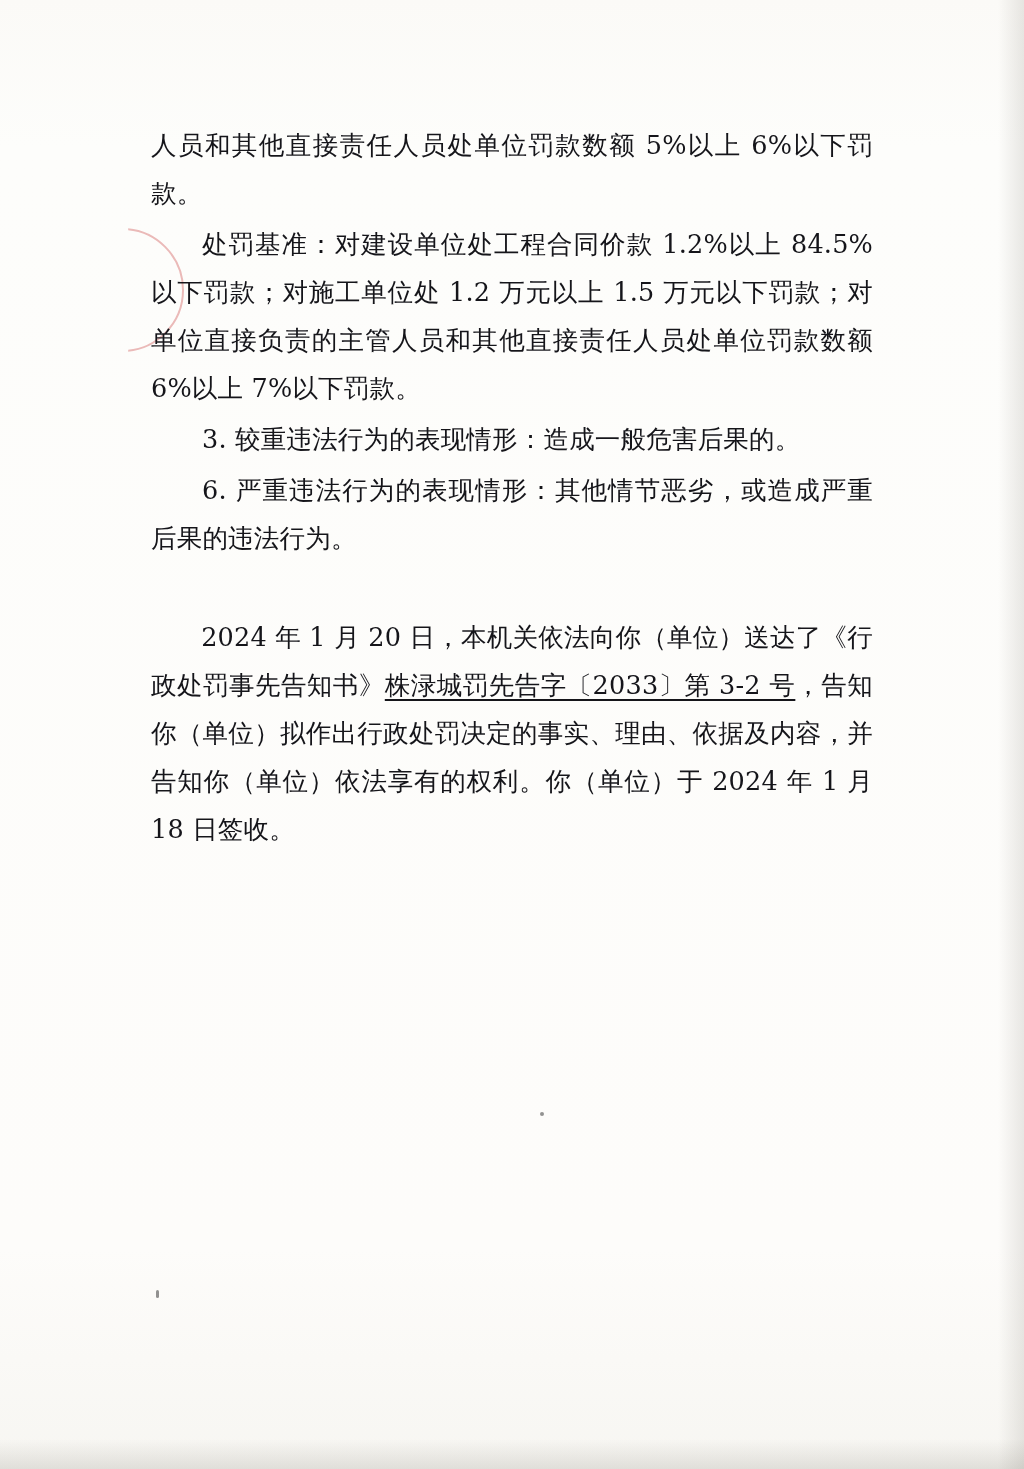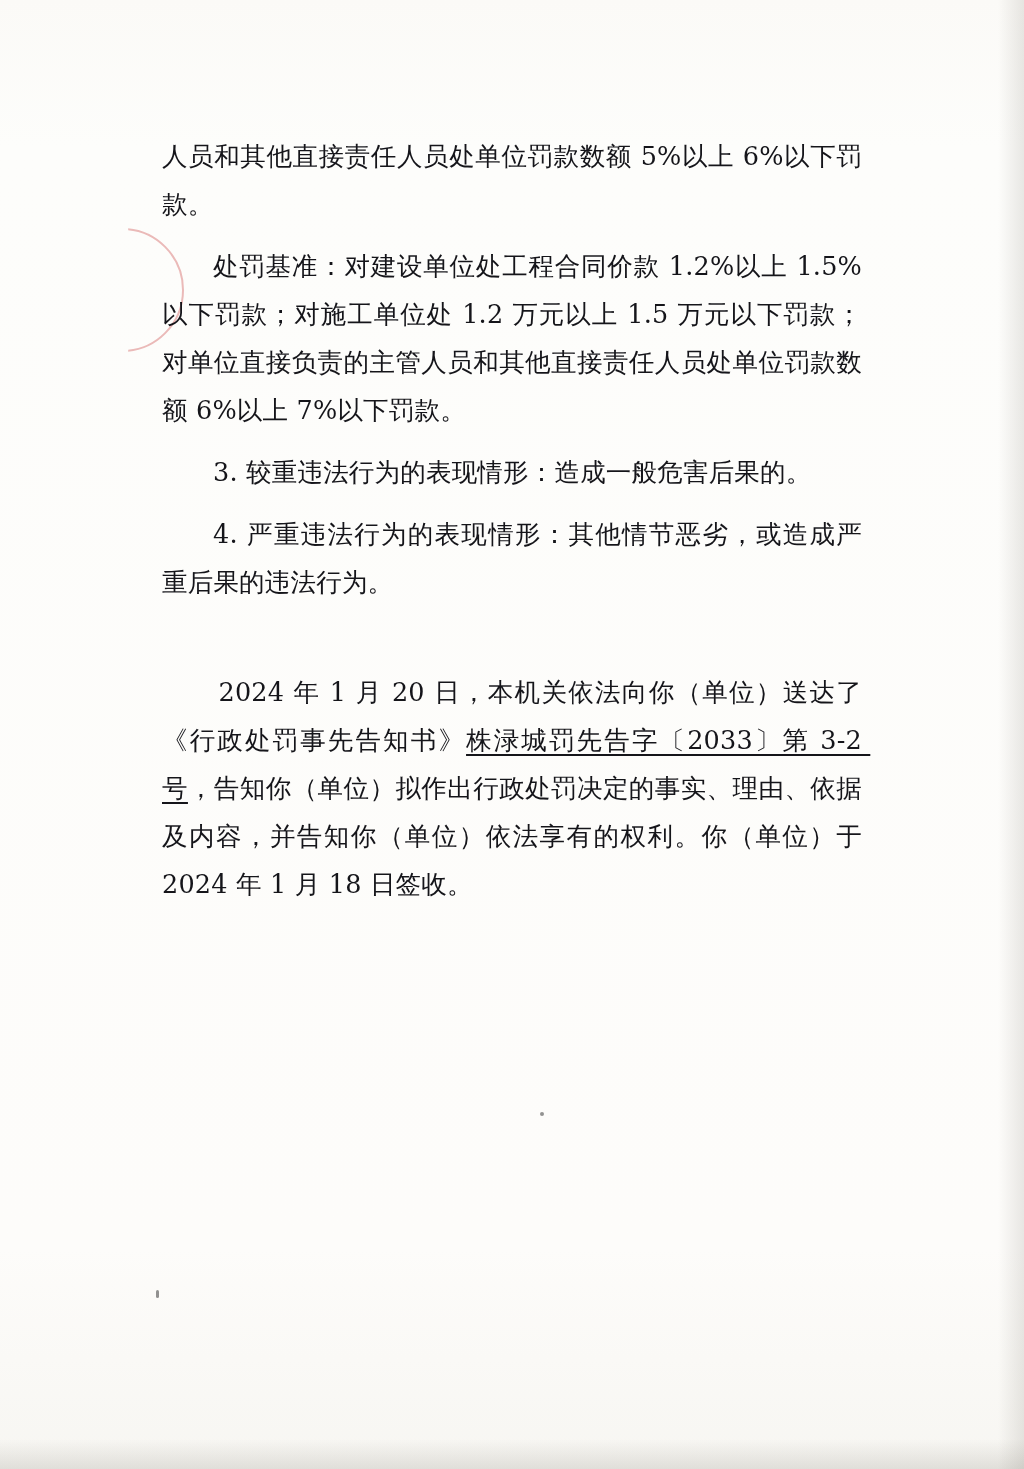--- a/index.html
+++ b/index.html
@@ -34,21 +34,21 @@
     top: 118px;
     width: 728px;
     font-size: 25.5px;
     line-height: 48px;
     color: #15151a;
     letter-spacing: 0.2px;
     text-align: justify;
     text-justify: inter-character;
   }
   p.para {
-    margin: 14px;
+    margin: 3px;
     text-indent: 0;
     white-space: pre-wrap;
   }
   p.indent {
     text-indent: 2em;
   }
   .u {
     text-decoration: underline;
     text-underline-offset: 5px;
     text-decoration-thickness: 1.5px;
@@ -94,23 +94,23 @@
 </style>
 </head>
 <body>
 
 <div id="page">
 
   <div class="seal"></div>
 
   <div class="doc-body">
     <p class="para">人员和其他直接责任人员处单位罚款数额 5%以上 6%以下罚款。</p>
-    <p class="para indent">处罚基准：对建设单位处工程合同价款 1.2%以上 1.5%以下罚款；对施工单位处 1.2 万元以上 1.5 万元以下罚款；对单位直接负责的主管人员和其他直接责任人员处单位罚款数额 6%以上 7%以下罚款。</p>
+    <p class="para indent">处罚基准：对建设单位处工程合同价款 1.2%以上 84.5%以下罚款；对施工单位处 1.2 万元以上 1.5 万元以下罚款；对单位直接负责的主管人员和其他直接责任人员处单位罚款数额 6%以上 7%以下罚款。</p>
     <p class="para indent">3. 较重违法行为的表现情形：造成一般危害后果的。</p>
-    <p class="para indent">4. 严重违法行为的表现情形：其他情节恶劣，或造成严重后果的违法行为。</p>
+    <p class="para indent">6. 严重违法行为的表现情形：其他情节恶劣，或造成严重后果的违法行为。</p>
 
 
     <p class="para indent">
       <span>2024 年 1 月 20 日，本机关依法向你（单位）送达了《行政处罚事先告知书》</span><span class="u">株渌城罚先告字〔2033〕第 3-2 号</span><span>，告知你（单位）拟作出行政处罚决定的事实、理由、依据及内容，并告知你（单位）依法享有的权利。你（单位）于 2024 年 1 月 18 日签收。</span>
     </p>
 
   </div>
 
   <div class="speck s1"></div>
   <div class="speck s2"></div>

